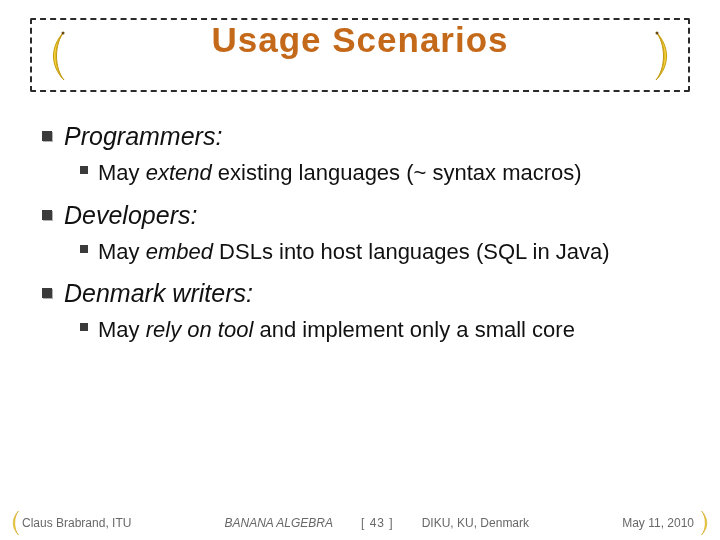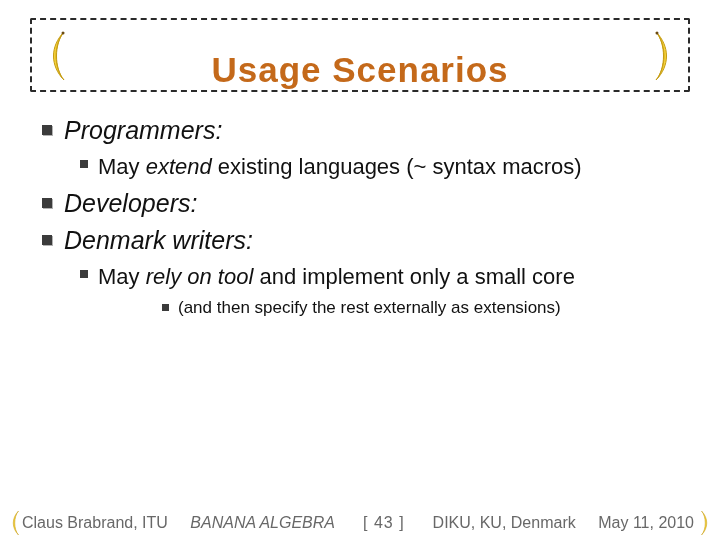--- a/index.html
+++ b/index.html
@@ -23,21 +23,21 @@
   .title-box {
     position: absolute;
     left: 30px;
     top: 18px;
     width: 660px;
     height: 74px;
     border: 2px dashed #2a2a2a;
     box-sizing: border-box;
     border-radius: 2px;
     display: flex;
-    align-items: flex-end;
+    align-items: flex-start;
     justify-content: center;
   }
   .banana-left, .banana-right {
     position: absolute;
     width: 34px;
     height: 56px;
   }
   .banana-left { left: 8px; top: 8px; }
   .banana-right { right: 8px; top: 8px; transform: scaleX(-1); }
   .title {
@@ -48,21 +48,21 @@
     color: #c4691a;
     text-align: center;
   }
   .content {
     position: absolute;
     left: 42px;
     top: 108px;
     width: 640px;
   }
   .lvl1 {
-    margin-top: 8px;
+    margin-top: 14px;
     margin-bottom: 4px;
     padding-left: 22px;
     position: relative;
     font-size: 25px;
     font-style: italic;
   }
   .lvl1::before {
     content: "";
     position: absolute;
     left: 0; top: 9px;
@@ -103,21 +103,21 @@
   .em { font-style: italic; }
   .normal-weight-upright { font-style: normal; }
   .footer {
     position: absolute;
     left: 0;
     bottom: 0;
     width: 720px;
     height: 34px;
     box-sizing: border-box;
     padding: 0 26px 0 22px;
-    font-size: 16px;
+    font-size: 12px;
     color: #686868;
     display: flex;
     align-items: center;
     justify-content: space-between;
   }
   .footer .center-wrap {
     display: flex;
     align-items: flex-end;
     gap: 28px;
   }
@@ -161,29 +161,31 @@
     <div class="lvl1">
       <span>Programmers</span><span>:</span>
     </div>
     <div class="lvl2">
       <span>May </span><span class="em">extend</span><span> existing languages (~ syntax macros)</span>
     </div>
 
     <div class="lvl1">
       <span>Developers</span><span>:</span>
     </div>
+    <div class="lvl2">
+      <span>May </span><span class="em">embed</span><span> DSLs into host languages (SQL in Java)</span>
+    </div>
 
 
     <div class="lvl1">
       <span>Denmark writers</span><span>:</span>
     </div>
     <div class="lvl2">
       <span>May </span><span class="em">rely on tool</span><span> and implement only a small core</span>
     </div>
-    <div class="lvl3">(and then specify the rest externally as extensions)</div>
 
   </div>
 
   <span class="footer-banana left">
     <svg viewBox="0 0 34 56" width="18" height="28">
       <path d="M24 4 C 10 18, 10 38, 24 52 C 14 40, 14 16, 24 4 Z" fill="#f6d23a" stroke="#c49b12" stroke-width="1"></path>
     </svg>
   </span>
   <span class="footer-banana right">
     <svg viewBox="0 0 34 56" width="18" height="28">

